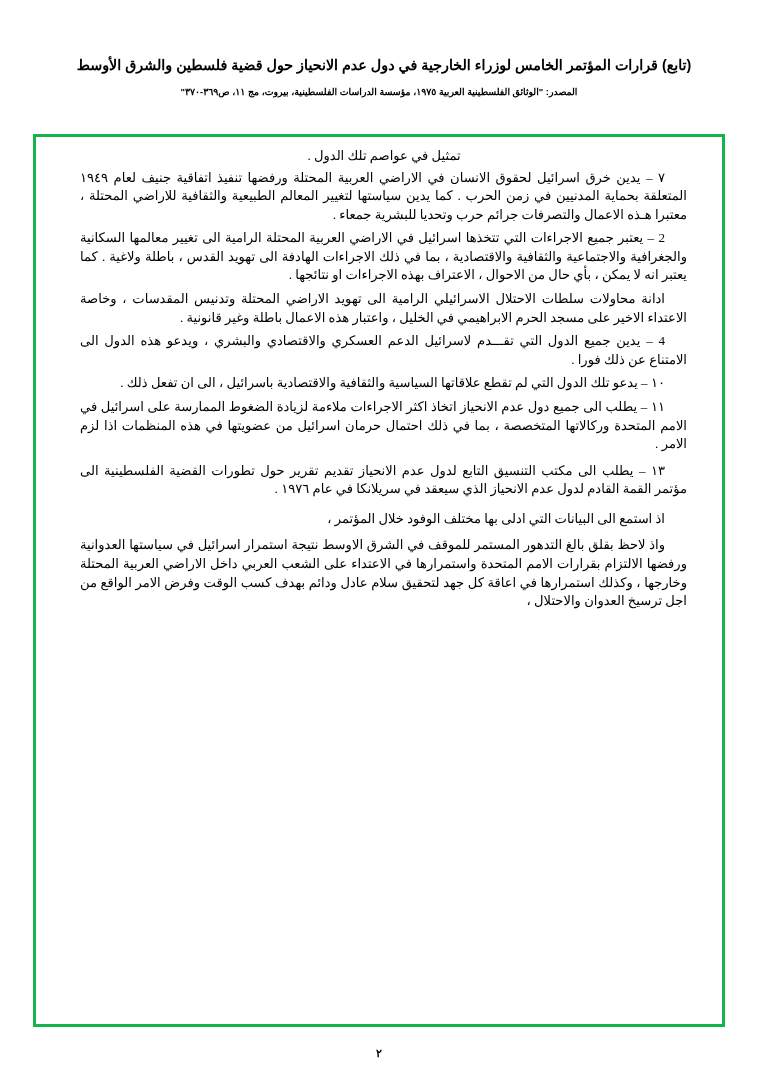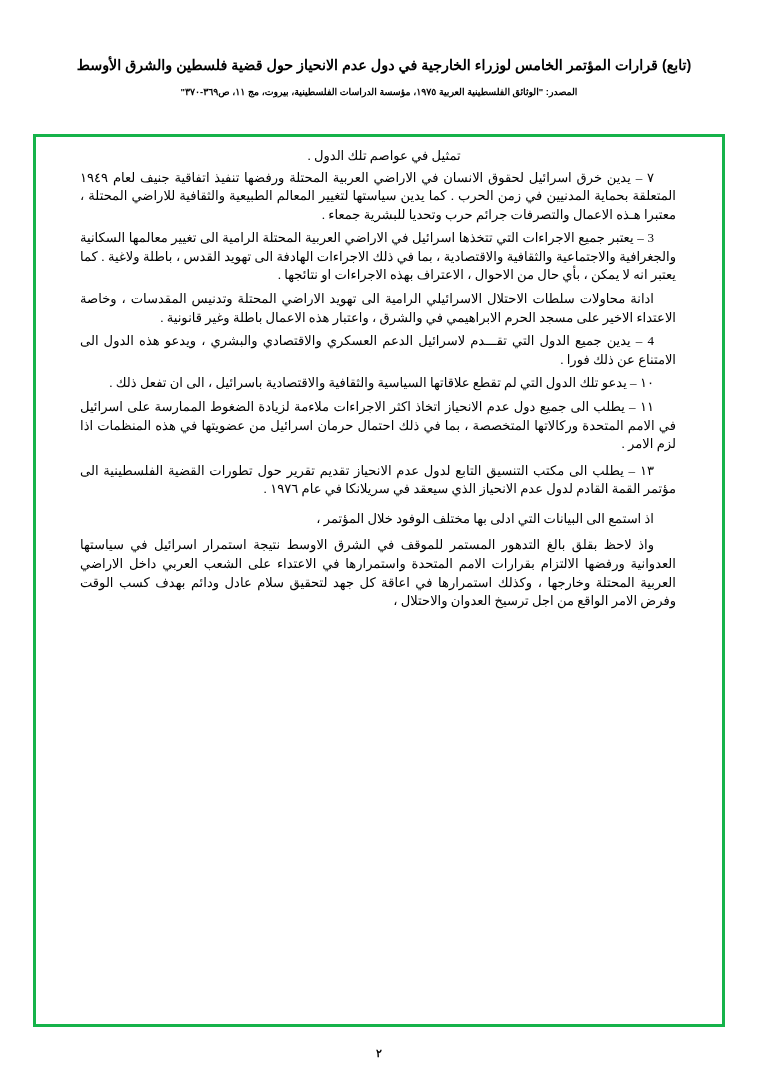--- a/index.html
+++ b/index.html
@@ -54,21 +54,21 @@
   .body-text {
     font-family: "Liberation Serif", serif;
     font-size: 13.1px;
     color: #000000;
     line-height: 1.42;
     text-align: justify;
     text-justify: inter-word;
     padding-left: 44px;
   }
   .para {
-    margin: 0 12px 2px 0;
+    margin: 0 1px 2px 0;
     text-align: justify;
   }
   .para.indent {
     text-indent: 22px;
   }
   .para-top {
     text-align: center;
     margin: 0 0 3px 0;
   }
   .spacer-sm { height: 6px; }
@@ -96,24 +96,24 @@
   </div>
 
   <div class="frame">
     <div class="frame-inner body-text">
 
       <div class="para-top">تمثيل في عواصم تلك الدول .</div>
 
       <div class="para indent">٧ – يدين خرق اسرائيل لحقوق الانسان في الاراضي العربية المحتلة ورفضها تنفيذ اتفاقية جنيف لعام ١٩٤٩ المتعلقة بحماية المدنيين في زمن الحرب . كما يدين سياستها لتغيير المعالم الطبيعية والثقافية للاراضي المحتلة ، معتبرا هـذه الاعمال والتصرفات جرائم حرب وتحديا للبشرية جمعاء .</div>
       <div class="spacer-xs"></div>
 
-      <div class="para indent">3 – يعتبر جميع الاجراءات التي تتخذها اسرائيل في الاراضي العربية المحتلة الرامية الى تغيير معالمها السكانية والجغرافية والاجتماعية والثقافية والاقتصادية ، بما في ذلك الاجراءات الهادفة الى تهويد القدس ، باطلة ولاغية . كما يعتبر انه لا يمكن ، بأي حال من الاحوال ، الاعتراف بهذه الاجراءات او نتائجها .</div>
+      <div class="para indent">2 – يعتبر جميع الاجراءات التي تتخذها اسرائيل في الاراضي العربية المحتلة الرامية الى تغيير معالمها السكانية والجغرافية والاجتماعية والثقافية والاقتصادية ، بما في ذلك الاجراءات الهادفة الى تهويد القدس ، باطلة ولاغية . كما يعتبر انه لا يمكن ، بأي حال من الاحوال ، الاعتراف بهذه الاجراءات او نتائجها .</div>
       <div class="spacer-xs"></div>
 
-      <div class="para indent">ادانة محاولات سلطات الاحتلال الاسرائيلي الرامية الى تهويد الاراضي المحتلة وتدنيس المقدسات ، وخاصة الاعتداء الاخير على مسجد الحرم الابراهيمي في والشرق ، واعتبار هذه الاعمال باطلة وغير قانونية .</div>
+      <div class="para indent">ادانة محاولات سلطات الاحتلال الاسرائيلي الرامية الى تهويد الاراضي المحتلة وتدنيس المقدسات ، وخاصة الاعتداء الاخير على مسجد الحرم الابراهيمي في الخليل ، واعتبار هذه الاعمال باطلة وغير قانونية .</div>
       <div class="spacer-xs"></div>
 
       <div class="para indent">4 – يدين جميع الدول التي تقـــدم لاسرائيل الدعم العسكري والاقتصادي والبشري ، ويدعو هذه الدول الى الامتناع عن ذلك فورا .</div>
       <div class="spacer-xs"></div>
 
       <div class="para indent">١٠ – يدعو تلك الدول التي لم تقطع علاقاتها السياسية والثقافية والاقتصادية باسرائيل ، الى ان تفعل ذلك .</div>
       <div class="spacer-xs"></div>
 
       <div class="para indent">١١ – يطلب الى جميع دول عدم الانحياز اتخاذ اكثر الاجراءات ملاءمة لزيادة الضغوط الممارسة على اسرائيل في الامم المتحدة وركالاتها المتخصصة ، بما في ذلك احتمال حرمان اسرائيل من عضويتها في هذه المنظمات اذا لزم الامر .</div>
       <div class="spacer-xs"></div>

